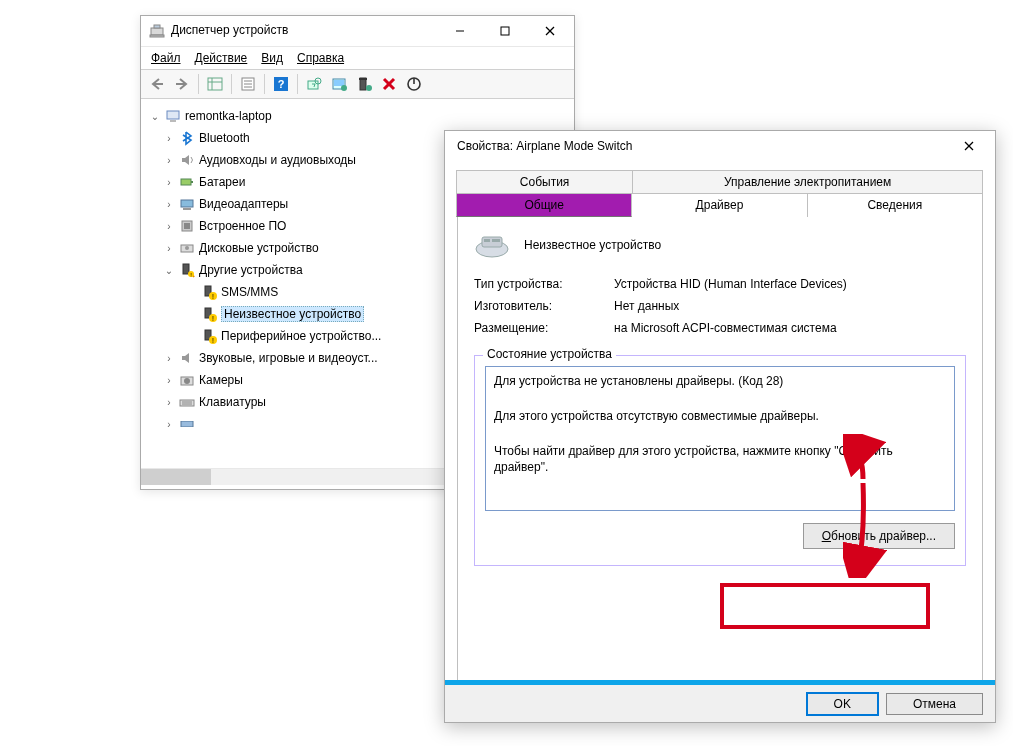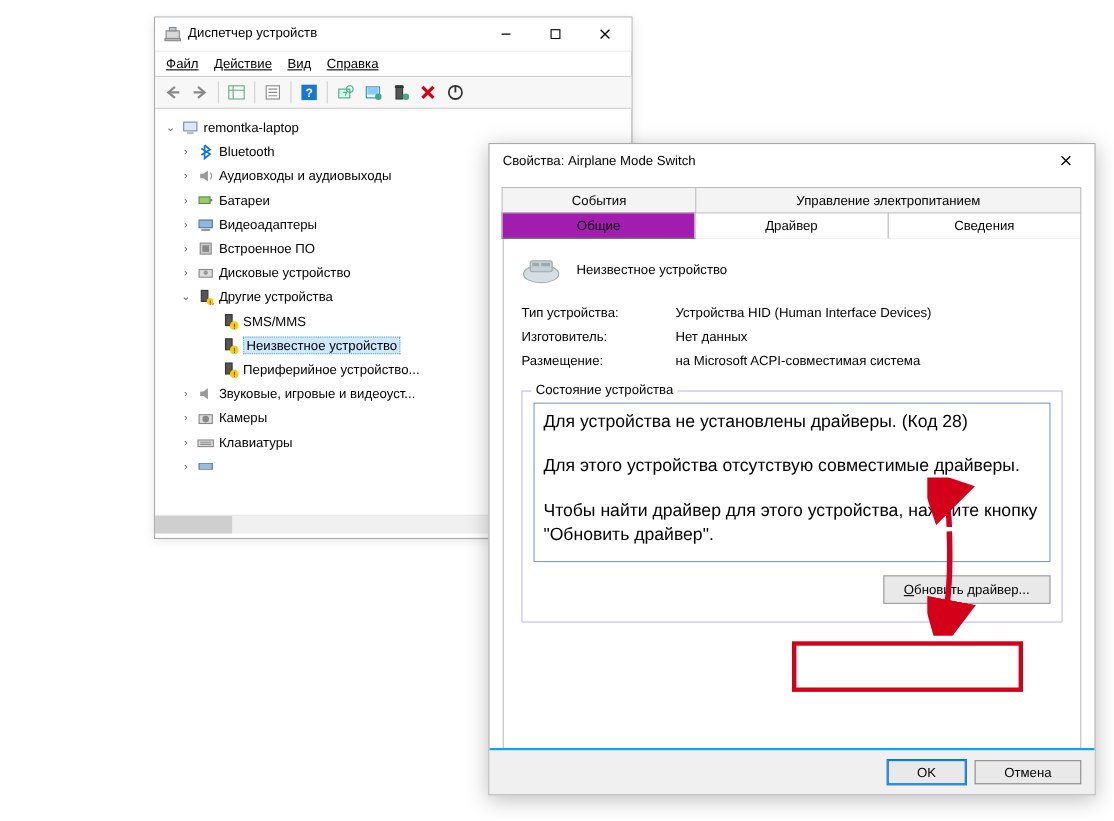--- a/index.html
+++ b/index.html
@@ -159,21 +159,21 @@
     padding: 10px 10px 16px 10px;
     position: relative;
   }
   .groupbox-title {
     position: absolute; top: -9px; left: 8px; background: #fff; padding: 0 4px; font-size: 12px;
   }
   .status-text {
     border: 1px solid #7a9acb;
     padding: 6px 8px;
     height: 145px;
-    font-size: 16px;
+    font-size: 12px;
     line-height: 1.4;
     overflow-y: scroll;
   }
   .status-line { margin: 0 0 18px 0; }
   .update-btn-wrap { display: flex; justify-content: flex-end; margin-top: 12px; }
   .update-btn {
     border: 1px solid #999;
     background: #e9e9e9;
     padding: 5px 18px;
     font-size: 12px;
@@ -181,21 +181,21 @@
   }
   .red-callout {
     position: absolute;
     border: 4px solid #d4001a;
     pointer-events: none;
   }
   .props-footer {
     position: absolute;
     bottom: 0; left: 0; right: 0;
     height: 42px;
-    border-top: 2px solid #0ea5e9;
+    border-top: 5px solid #0ea5e9;
     background: #f0f0f0;
     display: flex;
     align-items: center;
     justify-content: flex-end;
     gap: 8px;
     padding: 0 12px;
   }
   .footer-btn {
     border: 1px solid #8a8a8a;
     background: #e9e9e9;

